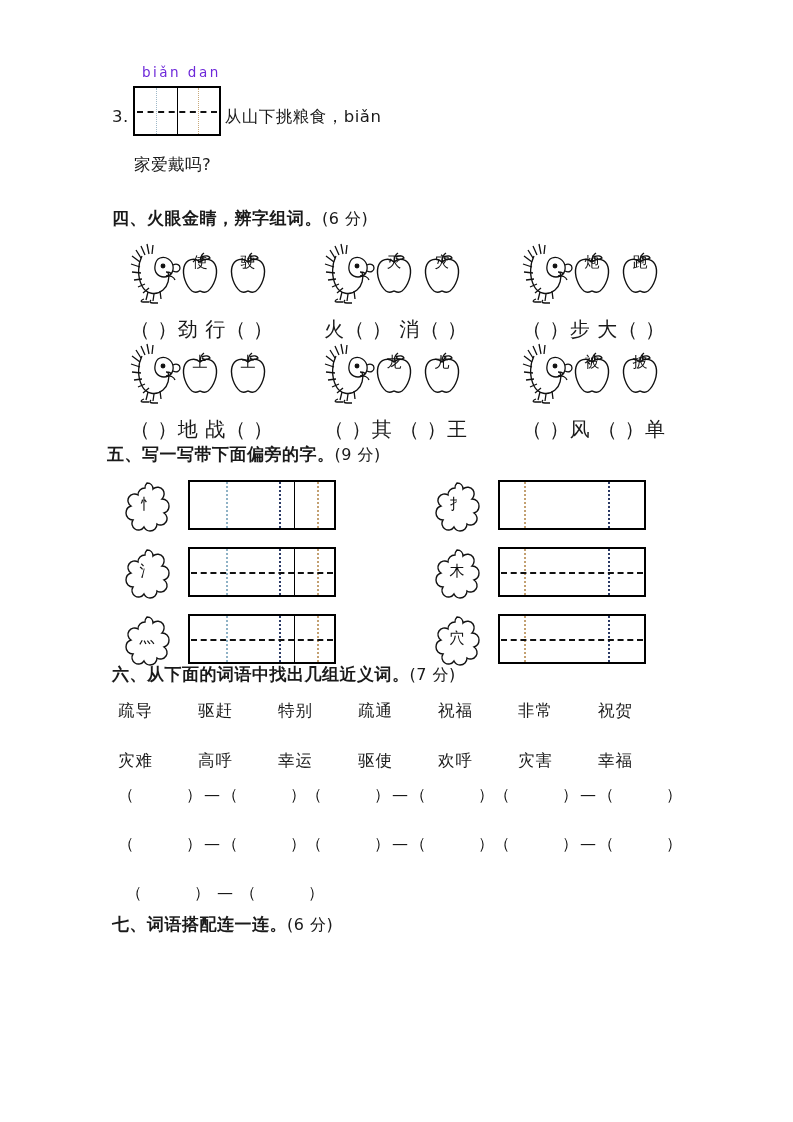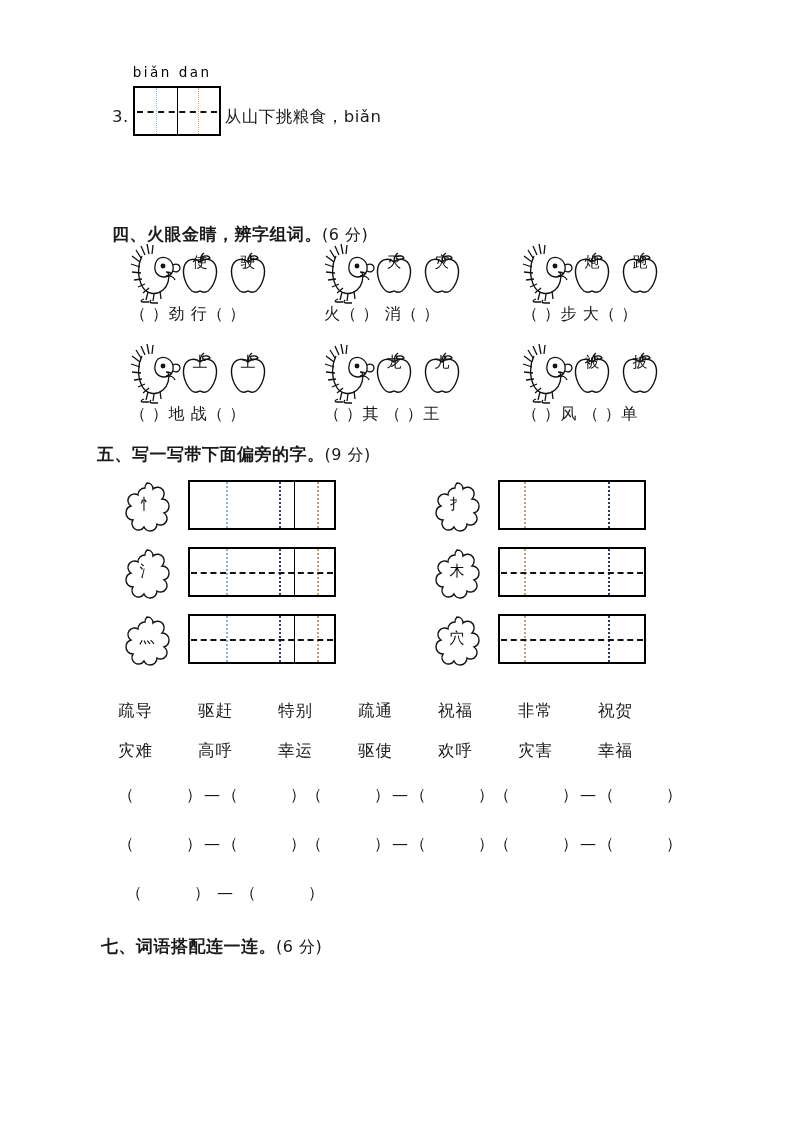--- a/index.html
+++ b/index.html
@@ -51,25 +51,25 @@
     margin-top: 18px;
     padding-left: 22px;
     font-size: 16.5px;
     letter-spacing: 0.5px;
   }
   .pinyin-wrap { position: relative; margin: 0 4px; }
   .pinyin {
     position: absolute;
     left: 0; right: 0;
     top: -24px;
-    text-align: left;
+    text-align: right;
     font-size: 13.5px;
     font-family: "DejaVu Sans", sans-serif;
     letter-spacing: 2.5px;
-    color: #000000;
+    color: #6d28d9;
     white-space: nowrap;
   }
 
   
   .grid-box {
     border: 2px solid #000;
     background: #fff;
     display: flex;
     position: relative;
     box-sizing: border-box;
@@ -93,21 +93,21 @@
     left: 2px; right: 2px;
     top: 50%;
     height: 0;
     border-top: 2px dashed #111;
   }
 
   .box-2cell { width: 88px; height: 50px; }
   .box-2cell .cell { width: 50%; }
 
   
-  .sec4-title { position: absolute; left: 112px; top: 207px; margin-top: 16px; }
+  .sec4-title { position: absolute; left: 112px; top: 207px; }
   .sec4-rows { position: absolute; left: 112px; top: 240px; width: 580px; }
   .hrow { position: relative; height: 100px; }
   .hgroup {
     position: absolute;
     top: 0;
     width: 190px;
     height: 100px;
   }
   .hgroup.g1 { left: 18px; }
   .hgroup.g2 { left: 212px; }
@@ -128,28 +128,28 @@
   .apple-char {
     position: absolute;
     left: 0; right: 0; top: 12px;
     text-align: center;
     font-size: 15px;
     color: #111;
     line-height: 20px;
   }
   .blanks {
     position: absolute;
-    left: 0; top: 64px;
-    font-size: 16px;
+    left: 0; top: 76px;
+    font-size: 20px;
     white-space: nowrap;
     letter-spacing: 0.5px;
   }
 
   
-  .sec5-title { position: absolute; left: 97px; top: 443px; }
+  .sec5-title { position: absolute; left: 107px; top: 443px; }
   .sec5 { position: absolute; left: 112px; top: 478px; width: 580px; }
   .rad-row { position: relative; height: 67px; }
   .rad-col { position: absolute; top: 0; width: 280px; height: 62px; }
   .rad-col.left { left: 8px; }
   .rad-col.right { left: 318px; }
   .flower {
     position: absolute;
     left: 0; top: 2px;
     width: 54px; height: 54px;
   }
@@ -185,21 +185,21 @@
   }
 
   
   .sec6-title { position: absolute; left: 112px; top: 663px; }
   .wordgrid {
     position: absolute;
     left: 118px; top: 700px;
     width: 560px;
     display: grid;
     grid-template-columns: repeat(7, 1fr);
-    row-gap: 18px;
+    row-gap: 28px;
     font-size: 16.5px;
     letter-spacing: 1px;
   }
   .wordgrid span { white-space: nowrap; }
   .pairrows {
     position: absolute;
     left: 118px; top: 785px;
     width: 560px;
     font-size: 16px;
   }
@@ -210,21 +210,21 @@
   }
   .pair { display: inline-block; }
   .pair .paren { display: inline-block; }
   .pair .slot { display: inline-block; width: 52px; }
   .pair .dash { display: inline-block; padding: 0 2px; }
   .pair-gap { display: inline-block; width: 26px; }
   .pairrow.last .pair .dash { padding: 0 7px; }
   .pairrow.last { padding-left: 8px; }
 
   
-  .sec7-title { position: absolute; left: 101px; top: 913px; margin-top: 22px; }
+  .sec7-title { position: absolute; left: 112px; top: 913px; }
 </style>
 </head>
 <body>
 
 <div class="page">
 
   <div class="q3">
     <div class="q3-line">
       <span class="q3-text zh">3.</span>
 
@@ -239,20 +239,21 @@
             </span>
           <span class="hmid"></span>
         </span>
       </span>
 
       <span class="q3-text zh">从山下挑粮食，</span>
 
 
       <span class="q3-tail zh">biǎn</span>
     </div>
+    <div class="q3-second zh">家爱戴吗?</div>
   </div>
 
   <div class="section-title zh sec4-title">
     <span>四、火眼金睛，辨字组词。</span><span class="score">(6 分)</span>
   </div>
 
   <div class="sec4-rows">
 
     <div class="hrow">
       <div class="hgroup g1">
@@ -548,20 +549,23 @@
         <span class="flower-char zh" style="width:54px;">穴</span>
         <div class="write-box">
           <span class="wb-v dot-warm" style="left:17%;"></span>
           <span class="wb-v dot-dark" style="left:75%;"></span>
           <span class="wb-h"></span>
         </div>
       </div>
     </div>
   </div>
 
+  <div class="section-title zh sec6-title">
+    <span>六、从下面的词语中找出几组近义词。</span><span class="score">(7 分)</span>
+  </div>
 
   <div class="wordgrid zh">
     <span>疏导</span>
     <span>驱赶</span>
     <span>特别</span>
     <span>疏通</span>
     <span>祝福</span>
     <span>非常</span>
     <span>祝贺</span>
     <span>灾难</span>

